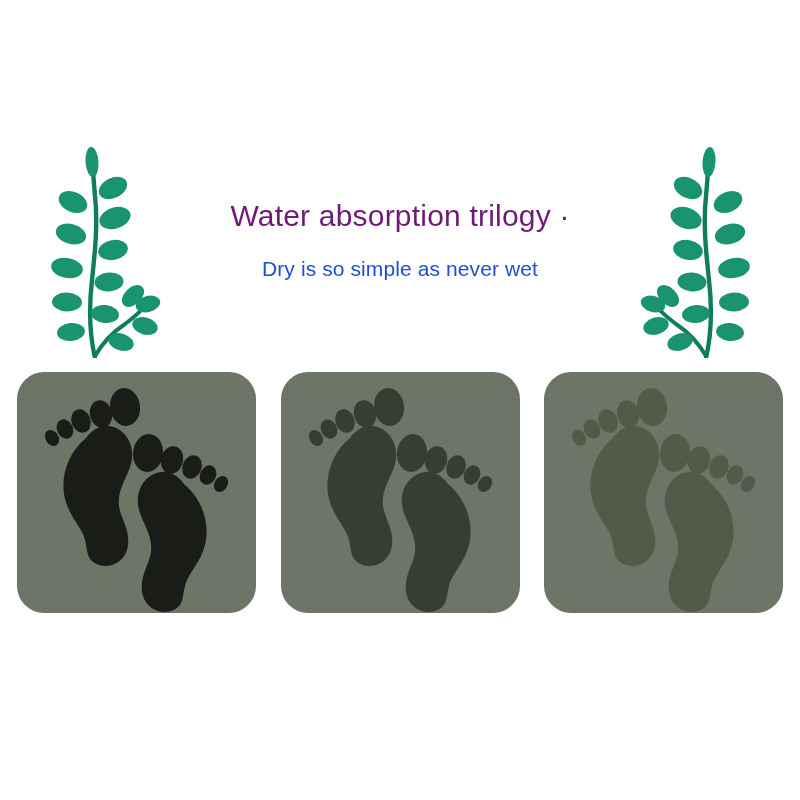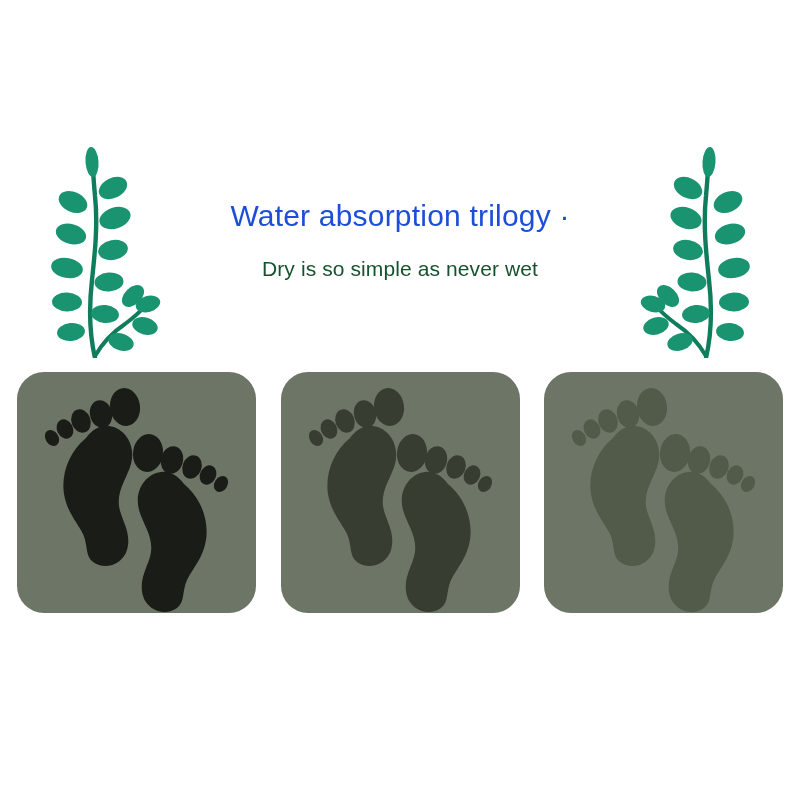--- a/index.html
+++ b/index.html
@@ -38,30 +38,30 @@
     position: absolute;
     left: 0;
     right: 0;
     top: 196px;
     text-align: center;
     pointer-events: none;
   }
   .title {
     font-size: 30px;
     line-height: 40px;
-    color: #1d4ed8;
+    color: #701a75;
     font-weight: 400;
     letter-spacing: 0.2px;
     white-space: nowrap;
     margin: 0;
   }
   .subtitle {
     font-size: 21px;
     line-height: 30px;
-    color: #14532d;
+    color: #1d4ed8;
     font-weight: 400;
     letter-spacing: 0.1px;
     white-space: nowrap;
     margin: 18px 0 0 0;
   }
   .watermark {
     position: absolute;
     left: 0;
     right: 0;
     top: 56px;

